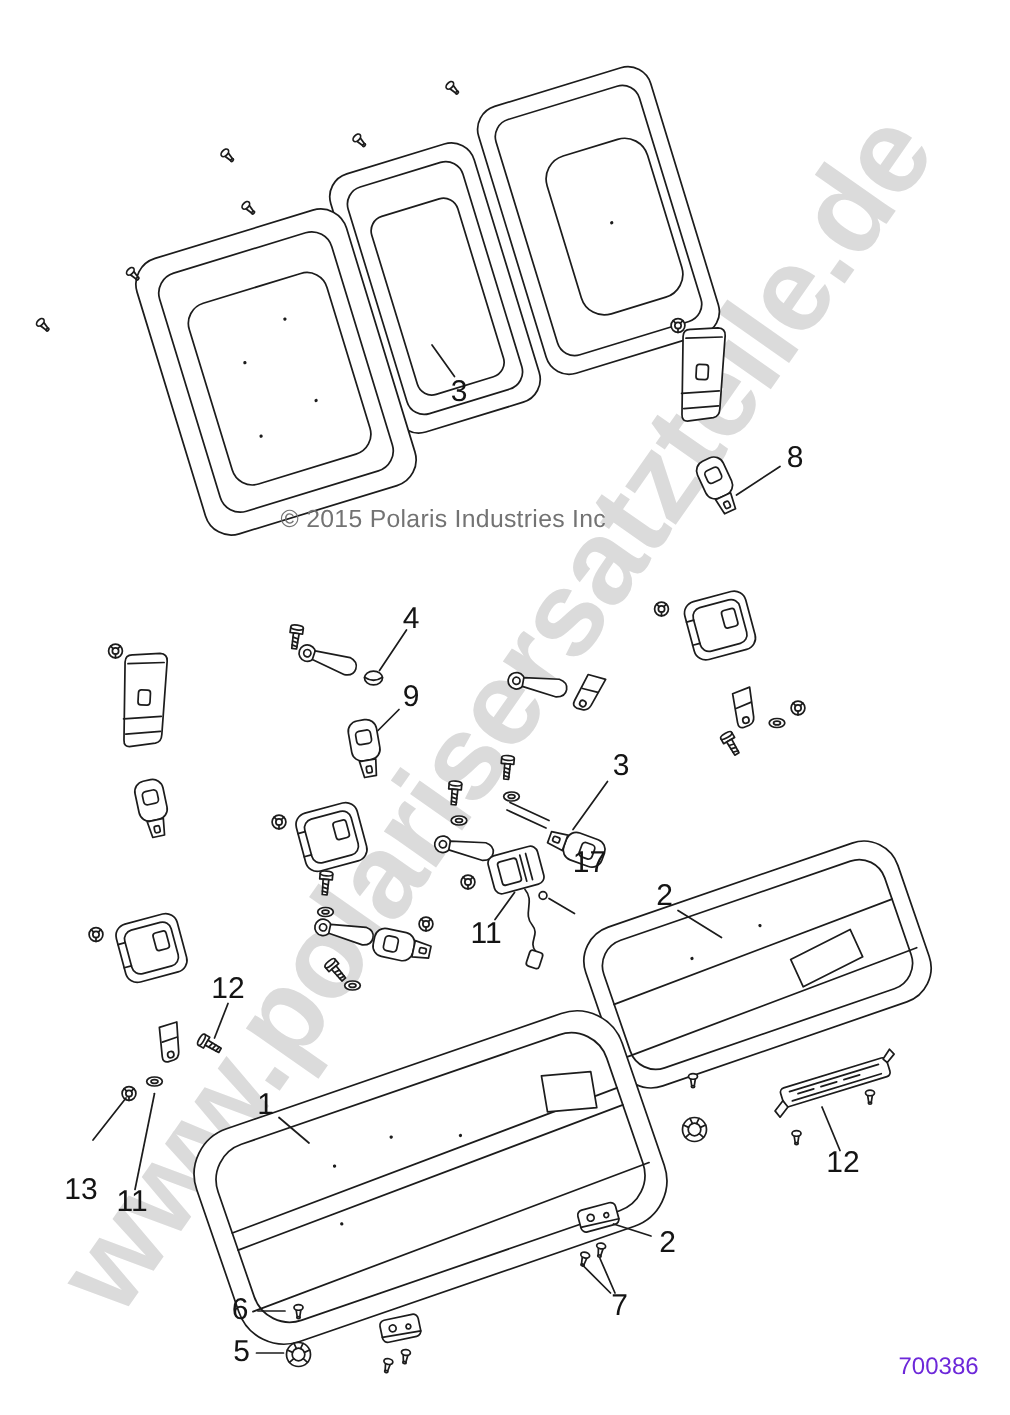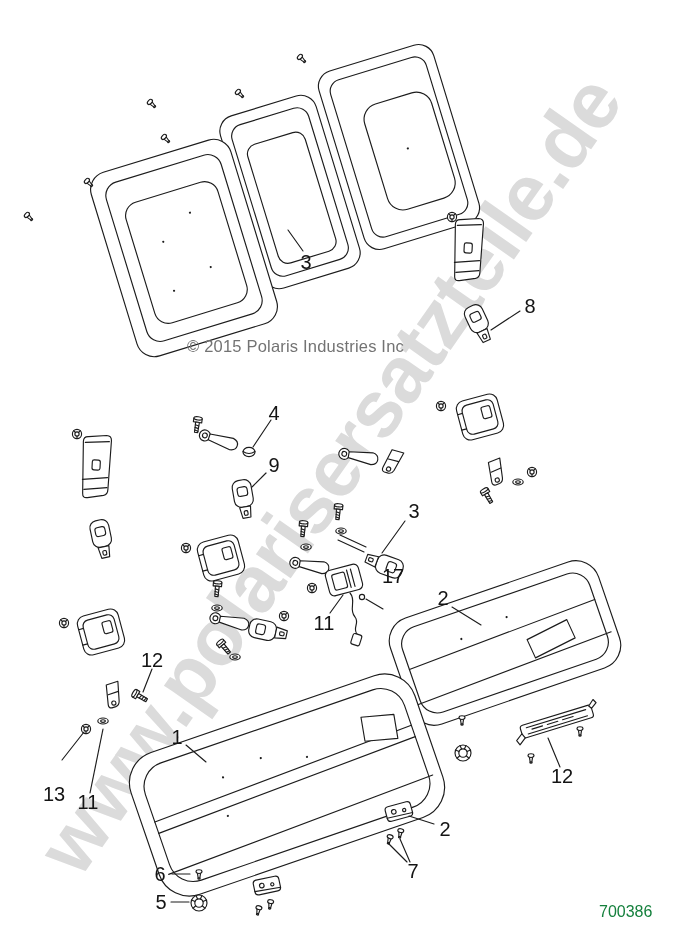--- a/index.html
+++ b/index.html
@@ -12,21 +12,21 @@
   svg.diagram{position:absolute;left:0;top:0;z-index:2}
   .diagram path,.diagram rect,.diagram circle,.diagram ellipse,.diagram line{
          stroke:#1c1c1c;stroke-width:1.15;fill:#fff;
          stroke-linejoin:round;stroke-linecap:round}
   .diagram .nf{fill:none}
   .diagram .dot{fill:#1c1c1c;stroke:none}
   .callout{position:absolute;transform:translate(-50%,-50%);font-size:20px;
          color:#141414;z-index:3;white-space:nowrap}
   .copyright{position:absolute;left:187px;top:337px;font-size:16.5px;color:#737373;
          z-index:3;letter-spacing:.2px;white-space:nowrap}
-  .partnum{position:absolute;left:599px;top:903px;font-size:16px;color:#15803d;z-index:3}
+  .partnum{position:absolute;left:599px;top:903px;font-size:16px;color:#6d28d9;z-index:3}
 </style>
 </head>
 <body>
 
 <div class="stage">
 
   <div class="watermark">www.polarisersatzteile.de</div>
 
   <svg class="diagram" width="673" height="943" viewBox="0 0 673 943">
     <defs>

